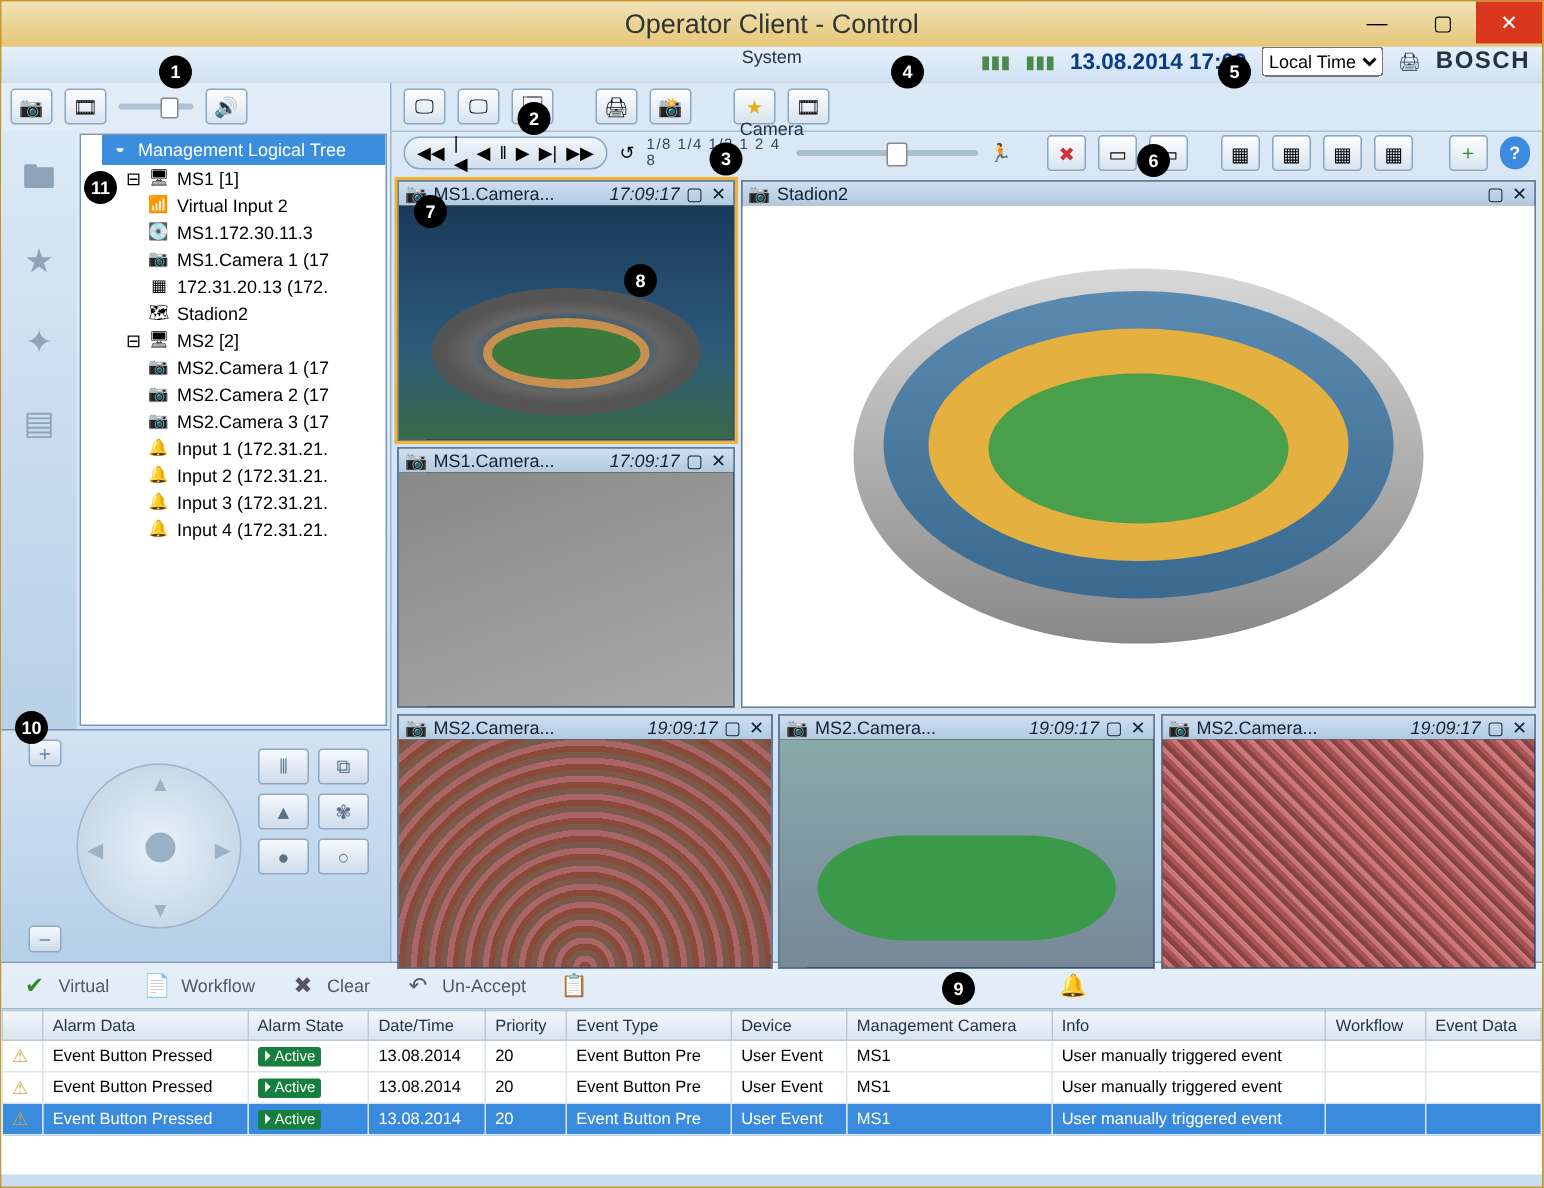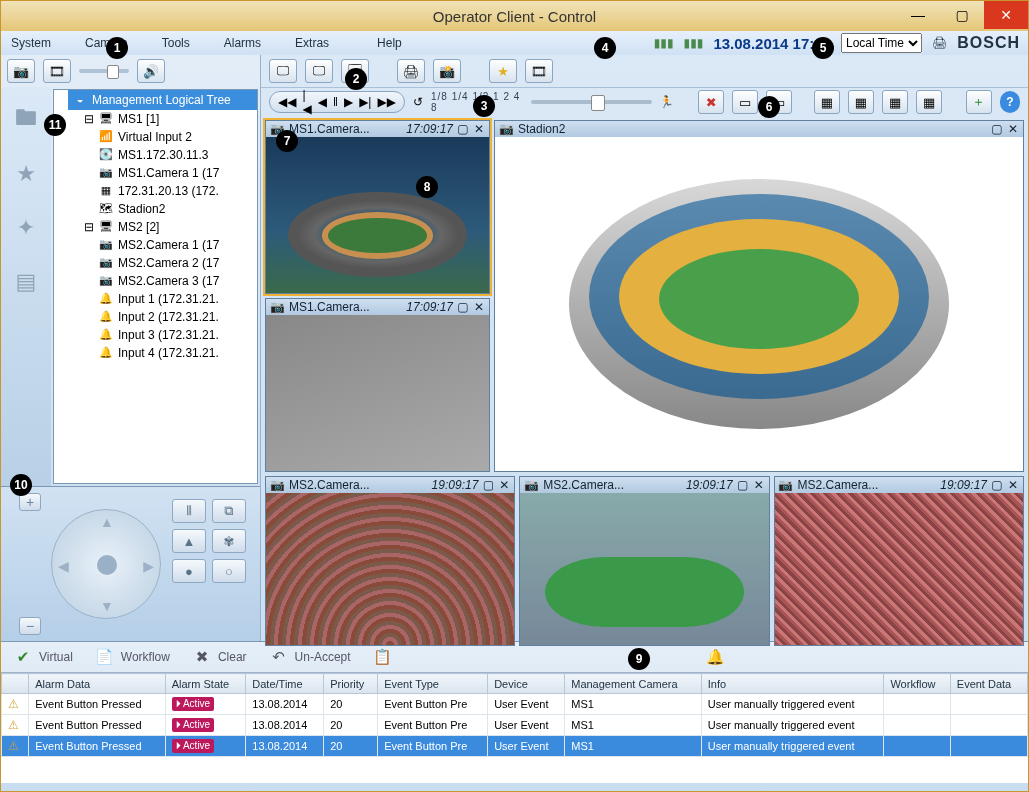--- a/index.html
+++ b/index.html
@@ -1,26 +1,26 @@
 <!DOCTYPE html>
 <html><head>
 <meta charset="utf-8">
 <style>
 * { box-sizing: border-box; margin: 0; padding: 0; font-family: "Segoe UI", Tahoma, sans-serif; font-size: 12px; }
 body { width: 1029px; height: 792px; background: #d4a84a; overflow: hidden; }
 
 .window { width: 1029px; height: 792px; border: 1px solid #c9952f; display: flex; flex-direction: column; }
 
 .titlebar { height: 30px; background: linear-gradient(180deg,#f0e3b8,#e5c677); display:flex; align-items:center; justify-content:center; position:relative; }
-.titlebar .title { font-size:15px; color:#333; }
+.titlebar .title { font-size:18px; color:#333; }
 .titlebar .ctrls { position:absolute; right:0; top:0; display:flex; }
 .titlebar .ctrls div { width:44px; height:28px; display:flex;align-items:center;justify-content:center; font-size:14px; }
 .titlebar .ctrls .close { background:#d9381e; color:#fff; }
 
-.menubar { height:24px; background:linear-gradient(180deg,#e7f0fa,#cfe1f4); display:flex; align-items:center; padding:0 10px; gap:34px; position:relative; }
+.menubar { height:24px; background:linear-gradient(180deg,#e7f0fa,#cfe1f4); display:flex; align-items:center; padding:0 10px; gap:34px; position:relative;flex-direction:column; }
 .menubar span { color:#234; }
 .menubar .right { position:absolute; right:8px; display:flex; align-items:center; gap:10px; }
 .menubar .datetime { color:#0a3a8a; font-weight:bold; font-size:15px; }
 .menubar select { font-size:12px; height:20px; }
 .bosch { color:#e30613; font-weight:bold; font-size:16px; letter-spacing:1px; }
 
 .content { flex:1; display:flex; flex-direction:column; background:linear-gradient(180deg,#dbe8f6,#c9ddf0); }
 
 .row-top { display:flex; height:586px; }
 .left-col { width:260px; background:linear-gradient(180deg,#e3edf8,#c6dbef); display:flex; flex-direction:column; border-right:1px solid #96b2ce; }
@@ -89,21 +89,21 @@
 .alarm-tools{height:30px;display:flex;align-items:center;gap:22px;padding:0 12px;}
 .albtn{display:flex;align-items:center;gap:6px;color:#556;}
 .albtn .ic2{width:20px;height:20px;display:flex;align-items:center;justify-content:center;font-size:15px;}
 .albtn.acc .ic2{color:#2a8a2a;}
 
 .grid{flex:1;overflow:auto;background:#fff;border-top:1px solid #9cb3c9;}
 table{border-collapse:collapse;width:100%;}
 th{background:linear-gradient(180deg,#f2f6fb,#d9e4ef);border:1px solid #b8c8d8;padding:3px 6px;font-weight:normal;color:#234;font-size:11px;text-align:left;height:20px;}
 td{border:1px solid #dce4ec;padding:3px 6px;font-size:11px;height:20px;}
 tr.selrow td{background:#3a8add;color:#fff;}
-.badge-active{background:#be185d;color:#fff;padding:1px 4px;border-radius:2px;display:inline-block;font-size:10px;}
+.badge-active{background:#15803d;color:#fff;padding:1px 4px;border-radius:2px;display:inline-block;font-size:10px;}
 .warn{color:#d4a030;}
 
 .callout{position:absolute;width:22px;height:22px;border-radius:11px;background:#000;color:#fff;font-size:12px;font-weight:bold;display:flex;align-items:center;justify-content:center;z-index:50;}
 </style>
 </head>
 <body>
 
 <div class="window">
   <div class="titlebar">
     <span class="title">Operator Client - Control</span>
@@ -508,13 +508,13 @@
 <div class="callout" style="left:106px;top:37px">1</div>
 <div class="callout" style="left:345px;top:68px">2</div>
 <div class="callout" style="left:473px;top:95px">3</div>
 <div class="callout" style="left:594px;top:37px">4</div>
 <div class="callout" style="left:812px;top:37px">5</div>
 <div class="callout" style="left:758px;top:96px">6</div>
 <div class="callout" style="left:276px;top:130px">7</div>
 <div class="callout" style="left:416px;top:176px">8</div>
 <div class="callout" style="left:628px;top:648px">9</div>
 <div class="callout" style="left:10px;top:474px">10</div>
-<div class="callout" style="left:44px;top:114px">11</div>
+<div class="callout" style="left:56px;top:114px">11</div>
 
 </body></html>

